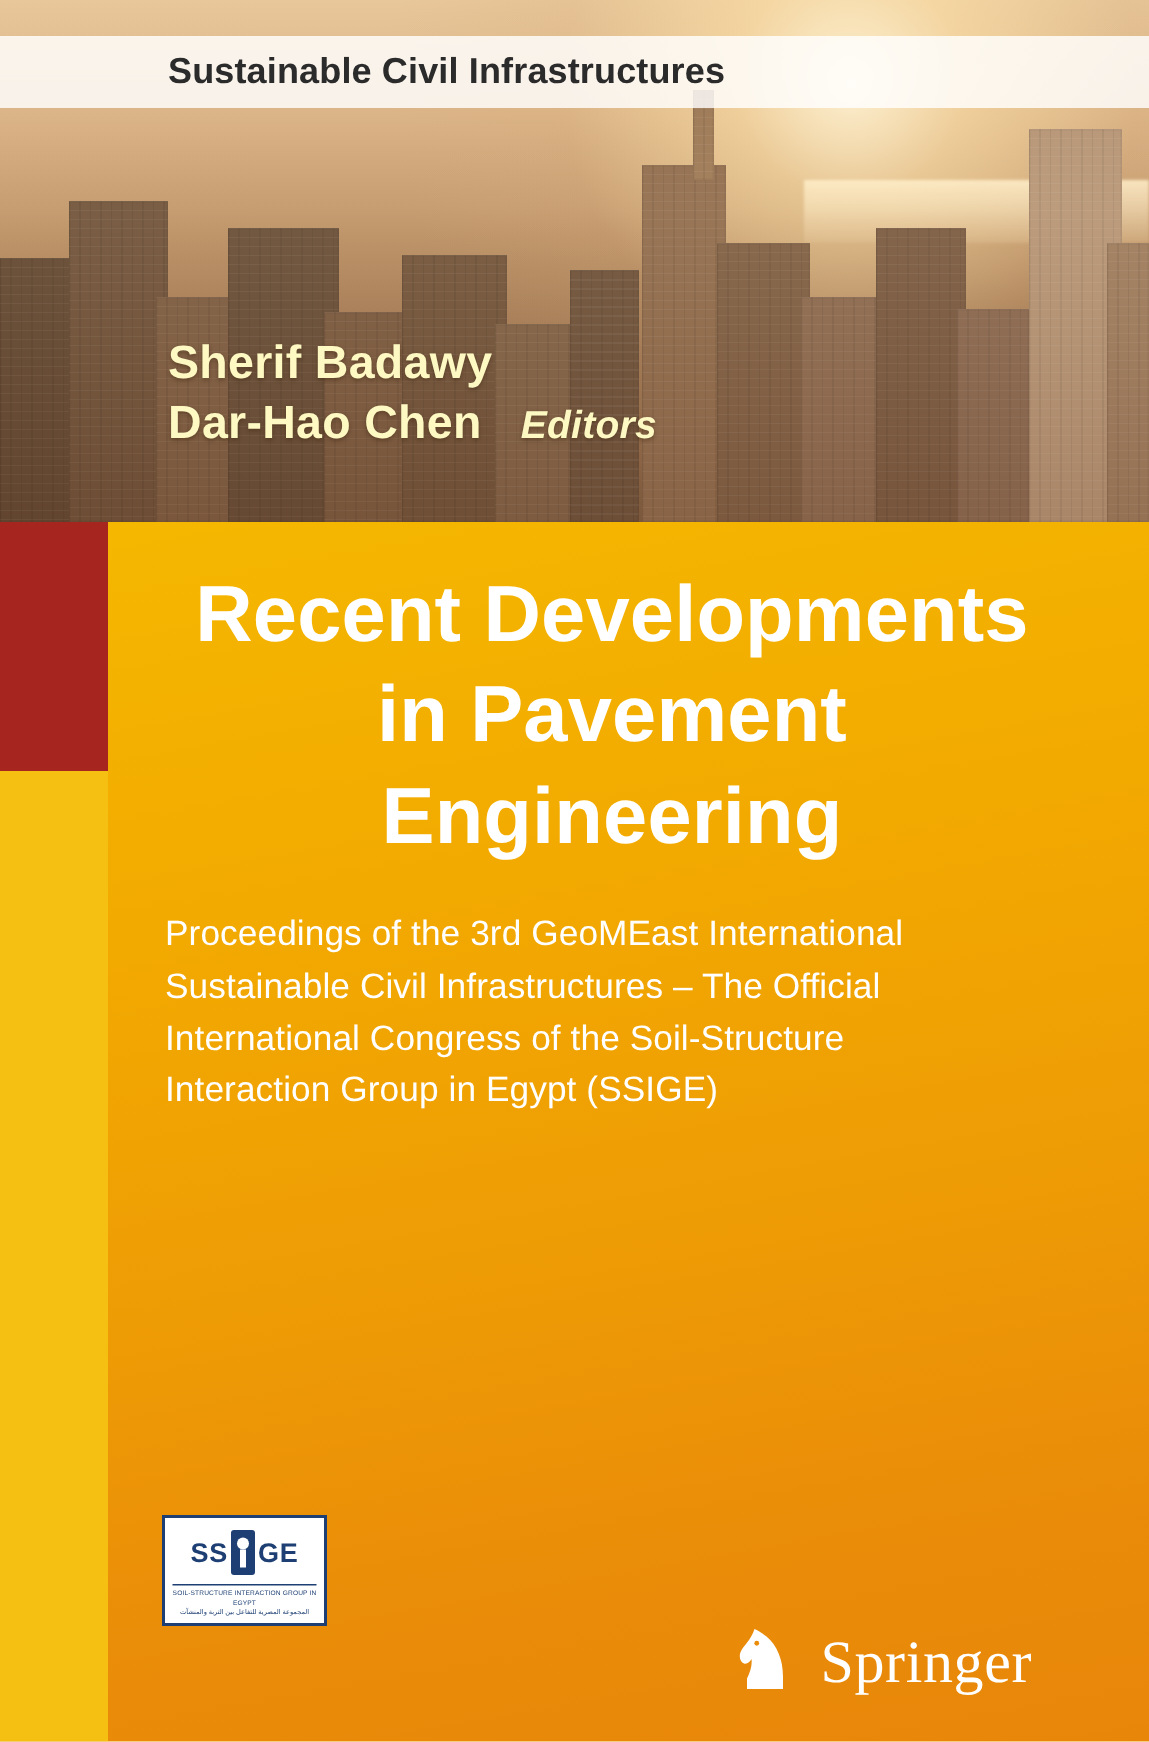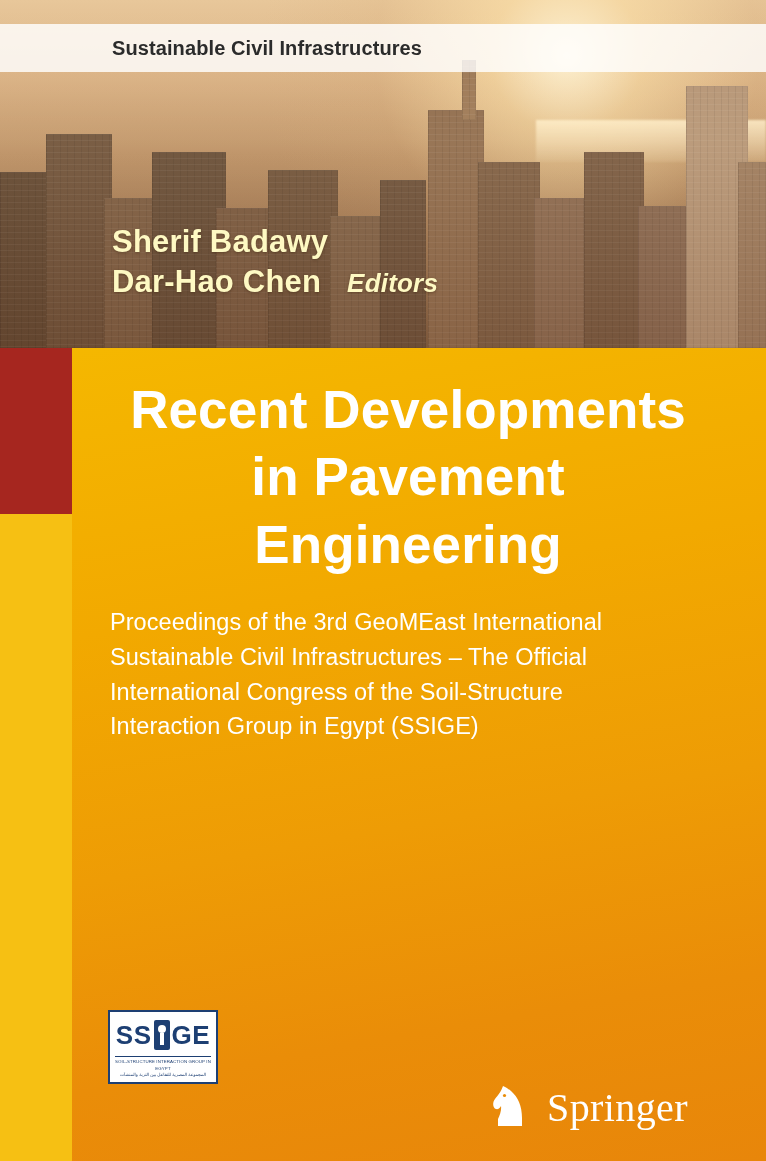--- a/index.html
+++ b/index.html
@@ -70,21 +70,21 @@
     position: absolute;
     left: 0; top: 24px;
     width: 766px;
     height: 48px;
     background: rgba(255,255,255,0.82);
     display: flex;
     align-items: center;
   }
   .series-strip .series-text {
     margin-left: 112px;
-    font-size: 20px;
+    font-size: 24px;
     font-weight: bold;
     color: #2b2b2b;
     letter-spacing: 0.1px;
   }
 
   
   .editors {
     position: absolute;
     left: 112px;
     top: 222px;
@@ -164,21 +164,21 @@
     box-sizing: border-box;
     padding: 4px 3px 3px 3px;
   }
   .ssige-row {
     display: flex;
     align-items: center;
     justify-content: center;
     height: 38px;
   }
   .ssige-ss, .ssige-ge {
-    font-size: 26px;
+    font-size: 18px;
     font-weight: bold;
     color: #1d3f73;
     letter-spacing: 0.5px;
   }
   .ssige-mark {
     width: 16px;
     height: 30px;
     margin: 0 2px;
     background: #1d3f73;
     border-radius: 2px;

